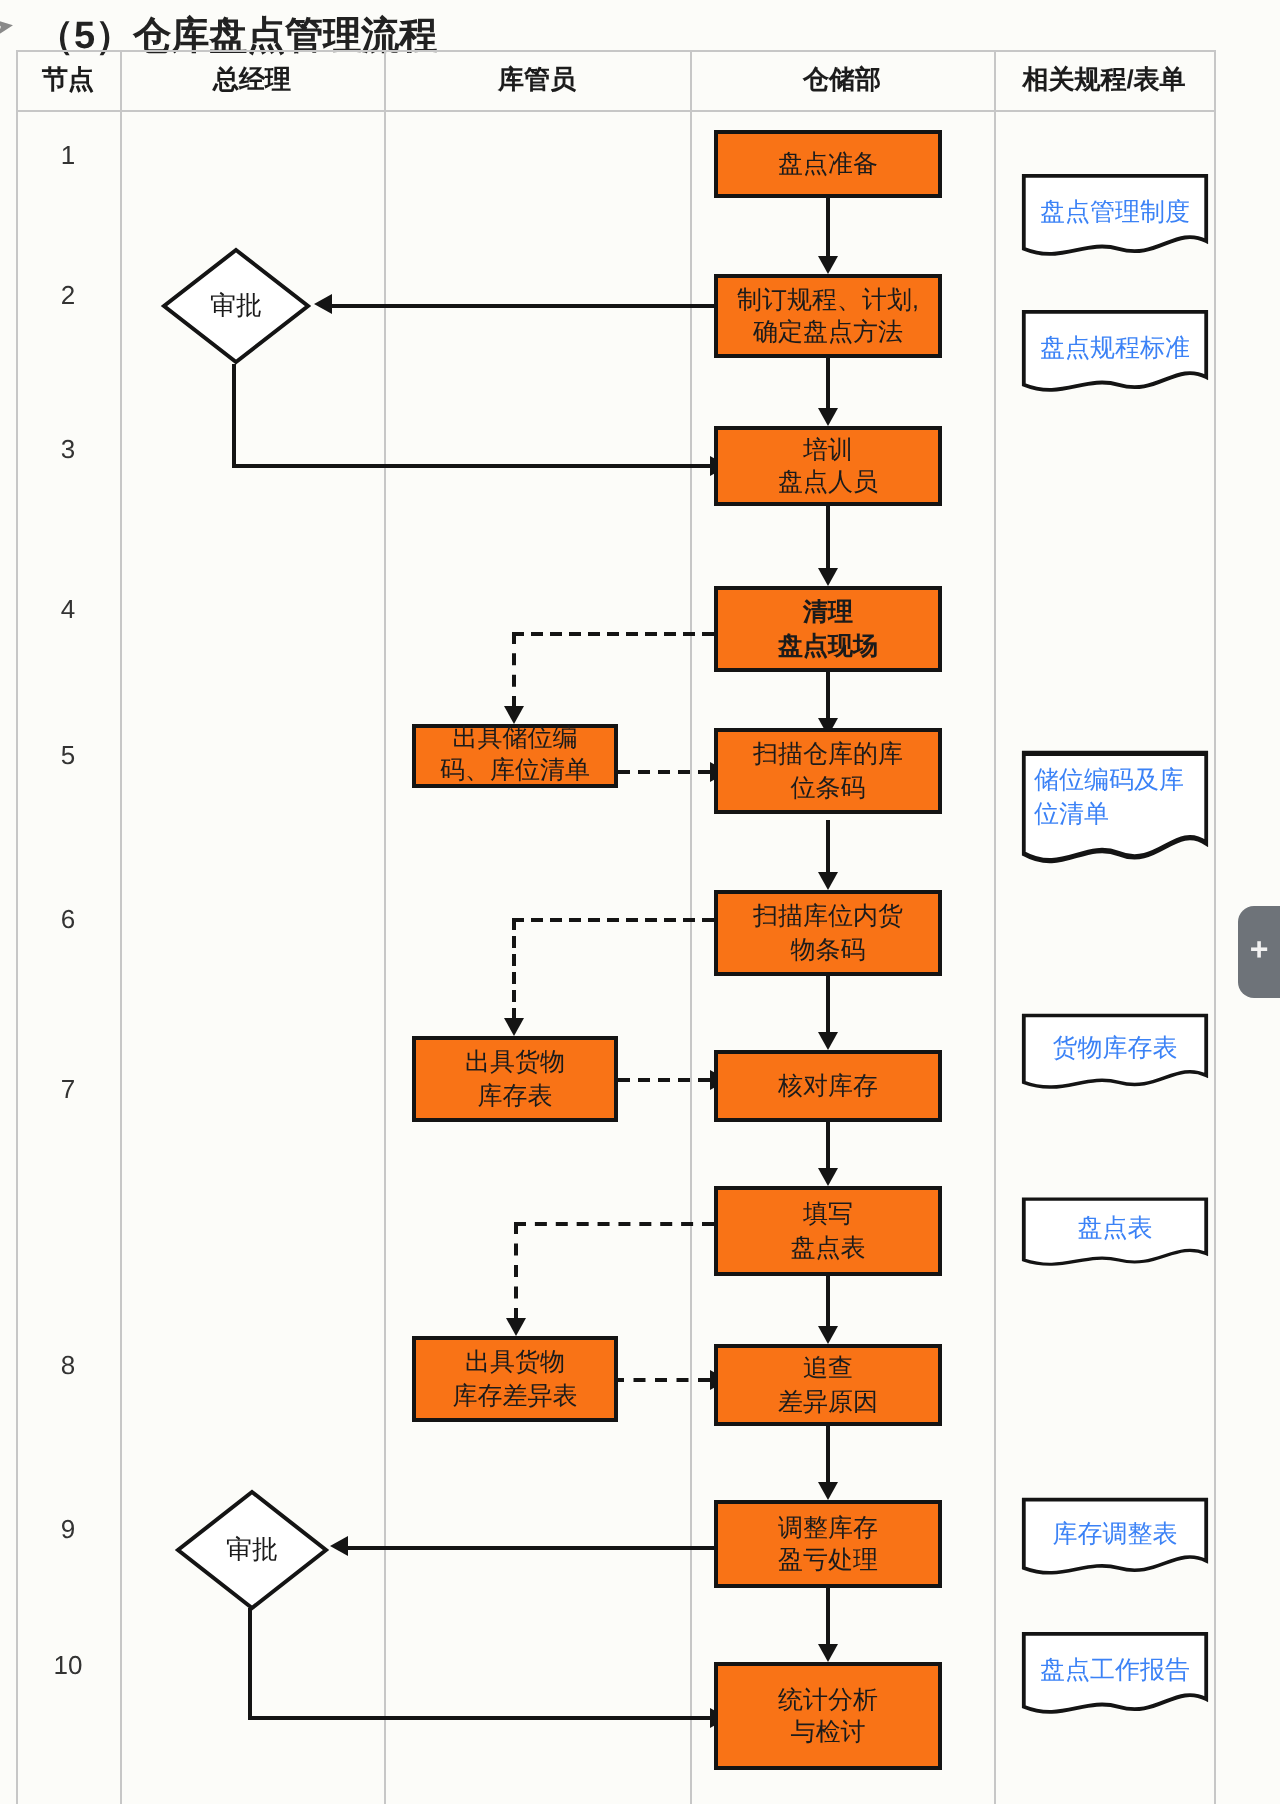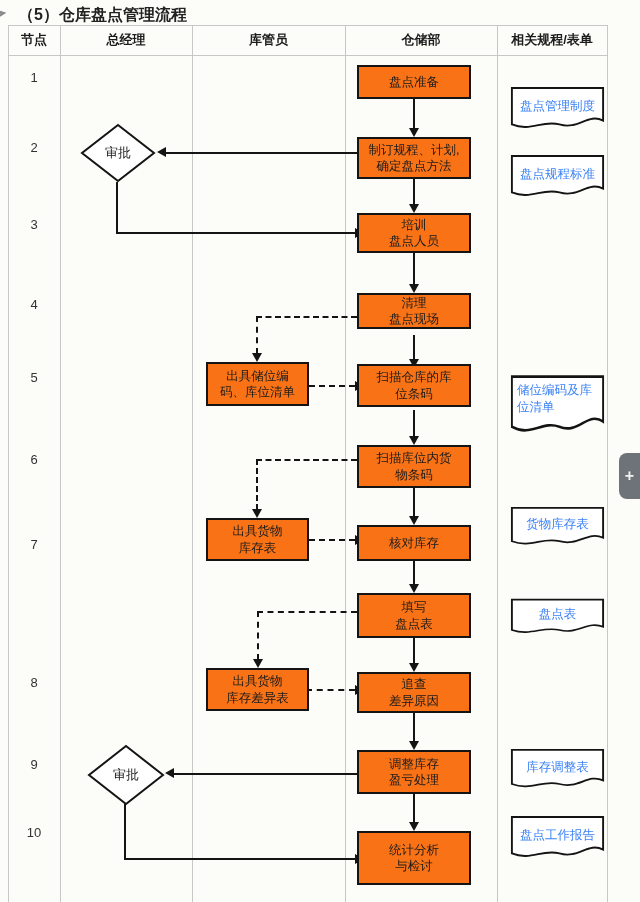--- a/index.html
+++ b/index.html
@@ -40,21 +40,21 @@
   
   .vl{position:absolute;width:0;border-left:2px solid #141414;}
   .hl{position:absolute;height:0;border-top:2px solid #141414;}
   .vd{position:absolute;width:0;border-left:2px dashed #141414;}
   .hd{position:absolute;height:0;border-top:2px dashed #141414;}
   .arrD{position:absolute;width:0;height:0;border-left:5px solid transparent;border-right:5px solid transparent;border-top:9px solid #141414;}
   .arrR{position:absolute;width:0;height:0;border-top:5px solid transparent;border-bottom:5px solid transparent;border-left:9px solid #141414;}
   .arrL{position:absolute;width:0;height:0;border-top:5px solid transparent;border-bottom:5px solid transparent;border-right:9px solid #141414;}
 
   
-  .title{position:absolute;left:18px;top:5px;font-size:16px;font-weight:bold;color:#222;}
+  .title{position:absolute;left:18px;top:5px;font-size:19px;font-weight:bold;color:#222;}
   .ticon{position:absolute;left:-3px;top:6px;color:#8a8a8a;font-size:12px;transform:rotate(-8deg);}
 
   
   .fbtn{position:absolute;left:619px;top:453px;width:21px;height:46px;background:#6e7379;
         border-radius:8px 0 0 8px;display:flex;align-items:center;justify-content:center;
         color:#f2f2f2;font-size:16px;font-weight:bold;cursor:pointer;}
 </style>
 </head>
 <body>
 
@@ -138,37 +138,37 @@
   <div class="vd" style="left:257px;top:611px;height:49px;"></div>
   <div class="arrD" style="left:253px;top:659px;"></div>
   <div class="hd" style="left:306px;top:689px;width:49px;"></div>
   <div class="arrR" style="left:355px;top:685px;"></div>
 
   <div class="pbox wb" style="top:65px;height:34px;"><span>盘点准备</span></div>
   <div class="pbox wb" style="top:137px;height:42px;"><span>制订规程、计划,
 确定盘点方法</span></div>
   <div class="pbox wb" style="top:213px;height:40px;"><span>培训
 盘点人员</span></div>
-  <div class="pbox wb" style="top:293px;height:36px;"><span>清理
+  <div class="pbox wb" style="top:293px;height:43px;font-weight:bold;"><span>清理
 盘点现场</span></div>
   <div class="pbox wb" style="top:364px;height:43px;"><span>扫描仓库的库
 位条码</span></div>
   <div class="pbox wb" style="top:445px;height:43px;"><span>扫描库位内货
 物条码</span></div>
   <div class="pbox wb" style="top:525px;height:36px;"><span>核对库存</span></div>
   <div class="pbox wb" style="top:593px;height:45px;"><span>填写
 盘点表</span></div>
   <div class="pbox wb" style="top:672px;height:41px;"><span>追查
 差异原因</span></div>
   <div class="pbox wb" style="top:750px;height:44px;"><span>调整库存
 盈亏处理</span></div>
   <div class="pbox wb" style="top:831px;height:54px;"><span>统计分析
 与检讨</span></div>
 
-  <div class="pbox kb" style="top:362px;height:44px;"><span>出具储位编
+  <div class="pbox kb" style="top:362px;height:32px;font-family:Liberation Mono, monospace;"><span>出具储位编
 码、库位清单</span></div>
   <div class="pbox kb" style="top:518px;height:43px;"><span>出具货物
 库存表</span></div>
   <div class="pbox kb" style="top:668px;height:43px;"><span>出具货物
 库存差异表</span></div>
 
   <div class="dia" style="left:80px;top:123px;width:76px;height:60px;">
     <svg viewBox="0 0 76 60" preserveAspectRatio="none">
         <polygon points="38,2 74,30 38,58 2,30" fill="#ffffff" stroke="#141414" stroke-width="2"></polygon>
       </svg>

